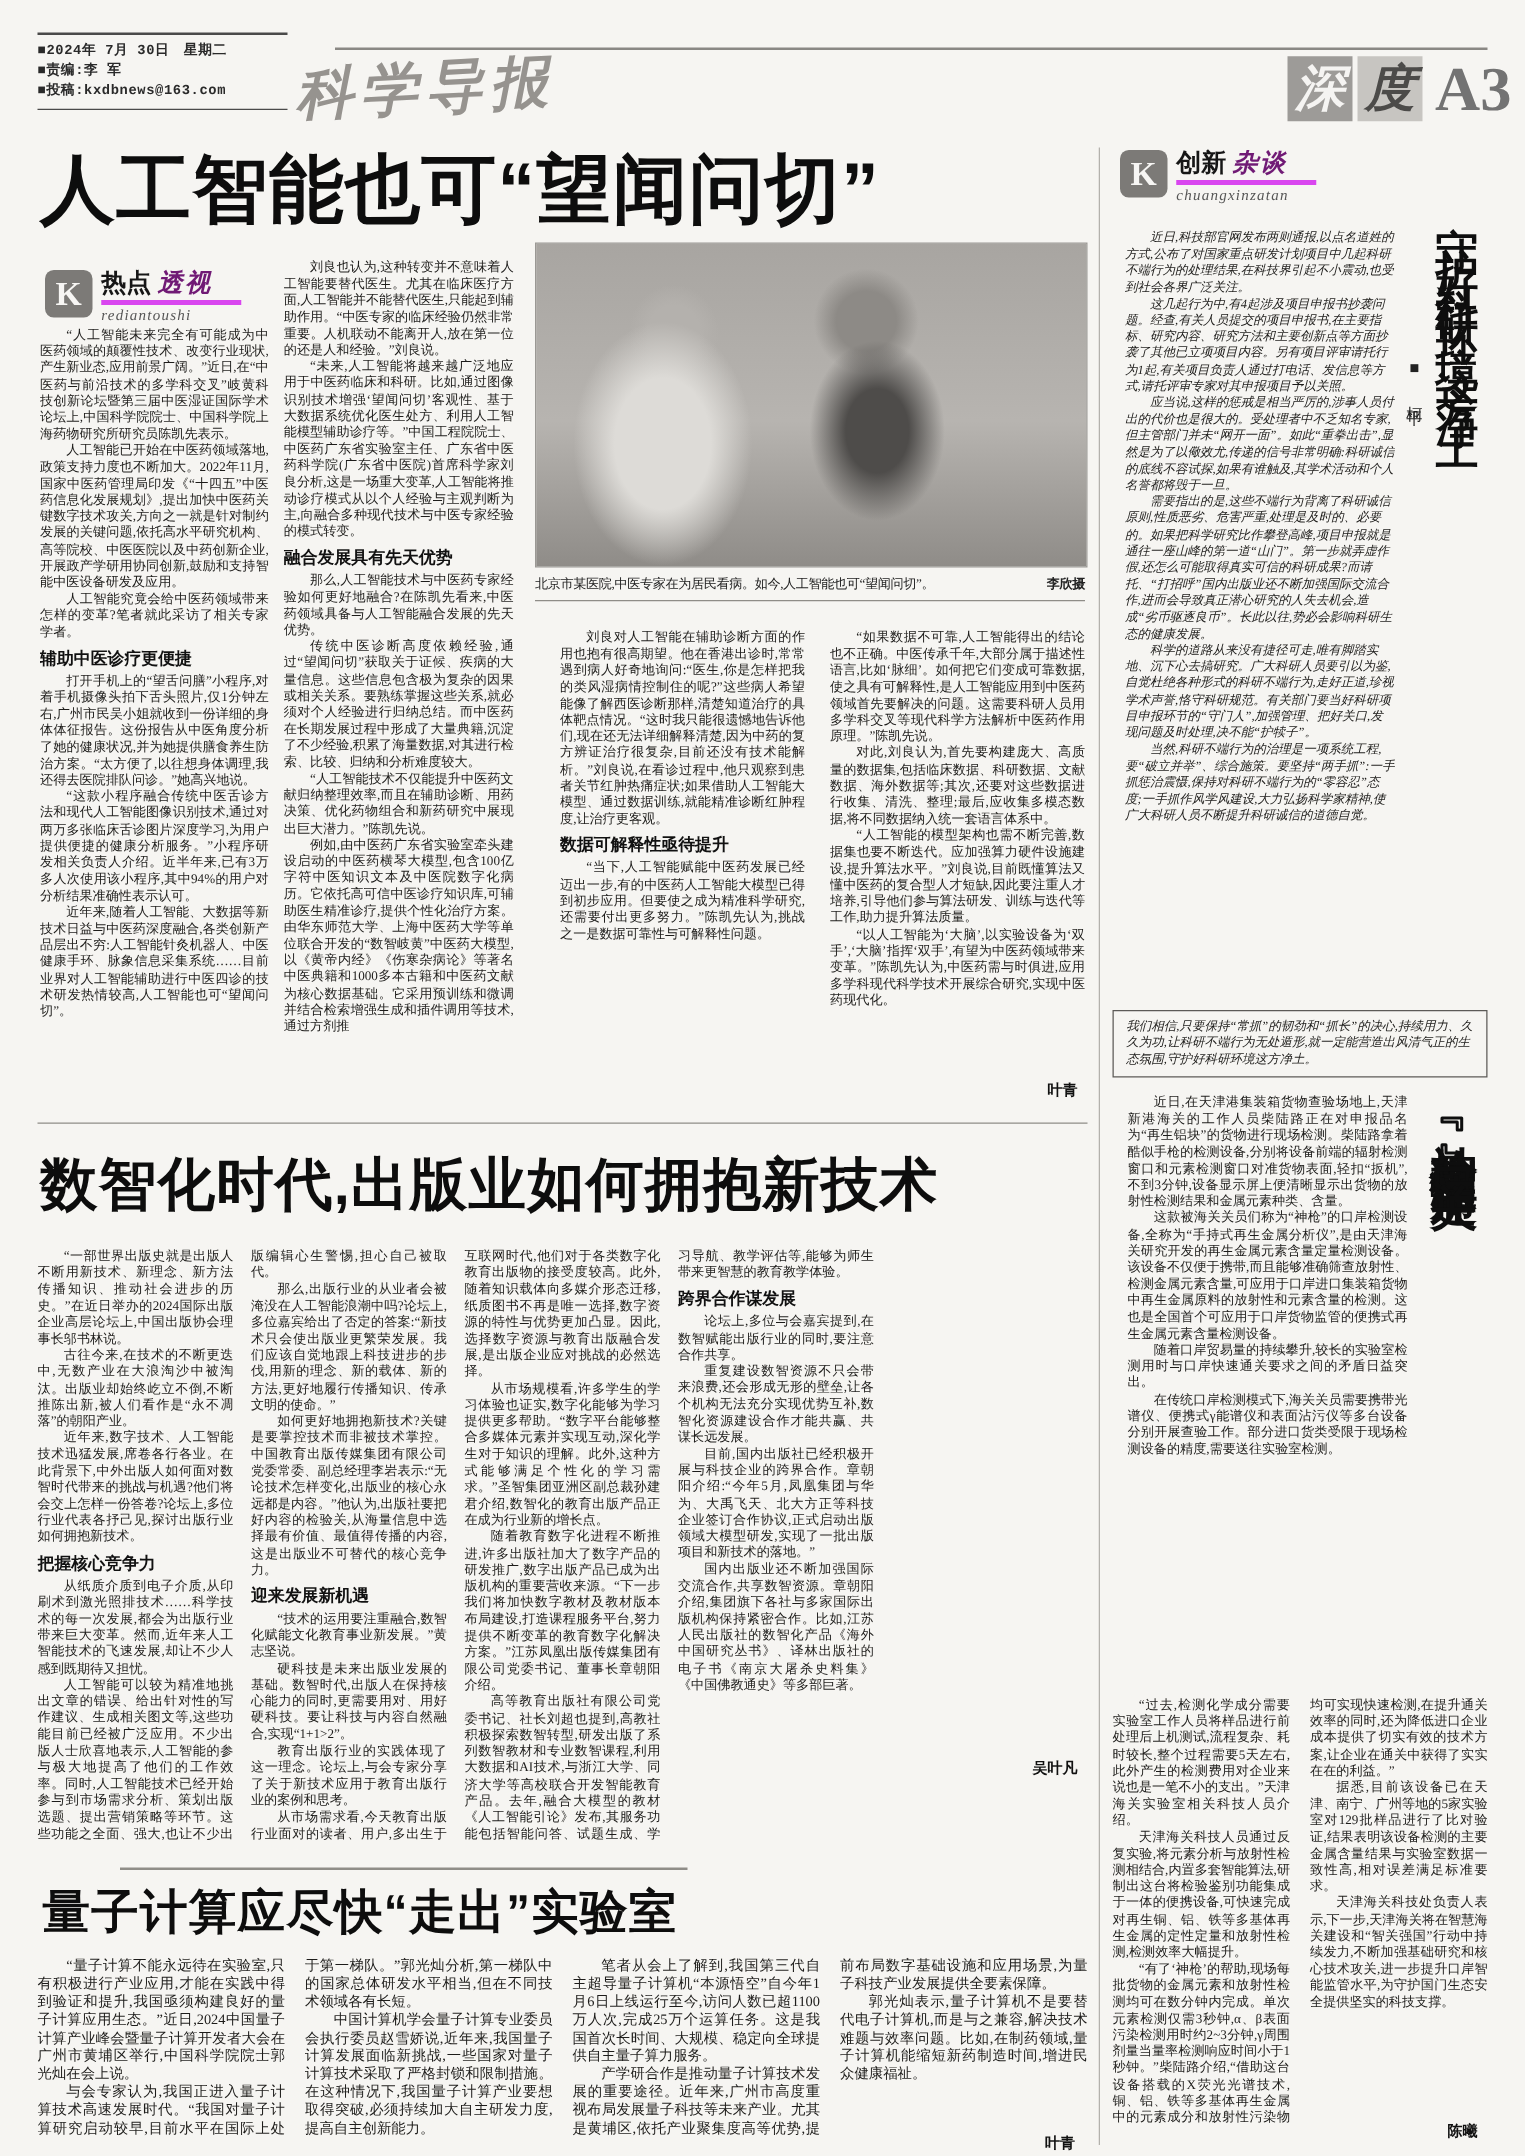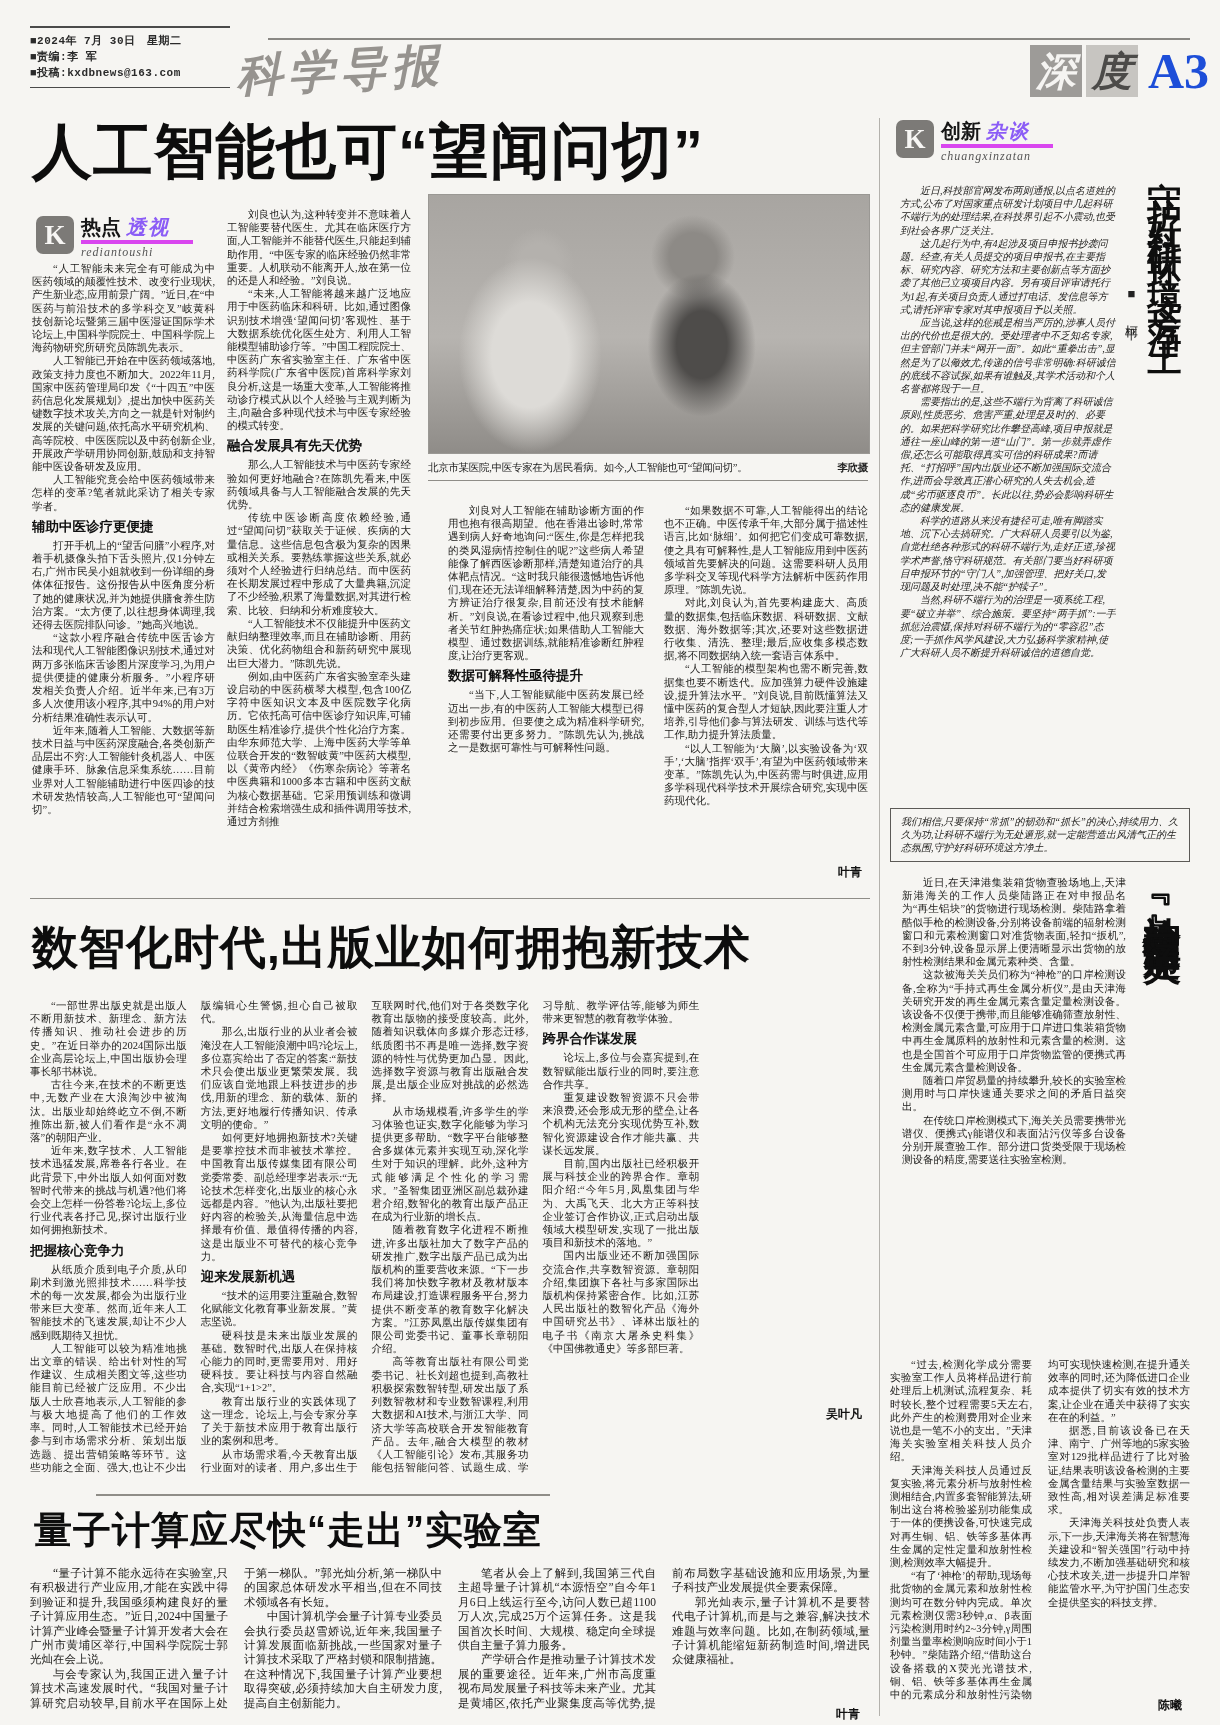--- a/index.html
+++ b/index.html
@@ -12,36 +12,36 @@
             padding:5px 0 6px 0;font-family:Liberation Mono, monospace;}
   .hdr-line{font-size:11px;font-weight:bold;color:#2a2a2a;line-height:16px;letter-spacing:.5px;}
   .masthead{left:236px;top:40px;font-size:46px;font-weight:bold;font-style:italic;color:#96938f;
             letter-spacing:6px;transform:rotate(-3deg);font-family:"DejaVu Serif","Liberation Serif",serif;}
   .toprule{left:268px;top:38px;width:922px;height:2px;background:#8a8884;}
   .edition{left:1030px;top:42px;display:flex;align-items:center;gap:4px;}
   .ed-box{width:52px;height:52px;text-align:center;line-height:52px;font-size:40px;font-weight:bold;
           font-style:italic;font-family:"DejaVu Serif",serif;}
   .ed-box.b1{background:#9d9b98;color:#f5f4f2;}
   .ed-box.b2{background:#c7c5c1;color:#4c4b49;}
-  .ed-a3{font-size:50px;font-weight:900;color:#1d4ed8;font-family:"Liberation Serif",serif;margin-left:6px;}
+  .ed-a3{font-size:50px;font-weight:900;color:#737373;font-family:"Liberation Serif",serif;margin-left:6px;}
   
   .headline{font-family:"Liberation Sans","DejaVu Sans",sans-serif;font-weight:900;color:#0d0d0d;letter-spacing:1px;}
   .bodytxt{font-size:10.5px;line-height:13.2px;text-align:justify;overflow:hidden;}
   .bodytxt p.para{margin:0;text-indent:2em;}
   .bodytxt h4.subhead{margin:5px 0 4px 0;font-size:13.5px;line-height:17px;text-indent:0;
        font-family:"Liberation Sans","DejaVu Sans",sans-serif;font-weight:900;color:#111;}
   .cols{column-fill:auto;overflow:hidden;}
   .byline{font-weight:900;font-size:12px;font-family:"Liberation Sans","DejaVu Sans",sans-serif;color:#111;}
   
   .badge{display:flex;align-items:flex-start;gap:7px;}
   .kbox{width:38px;height:38px;background:#7c7a77;border-radius:7px;color:#f7f6f4;text-align:center;
         line-height:38px;font-size:27px;font-weight:bold;font-family:"Liberation Serif",serif;}
   .badge-txt .row1{font-size:20px;line-height:22px;white-space:nowrap;}
   .badge-bold{font-family:"Liberation Sans","DejaVu Sans",sans-serif;font-weight:900;color:#161616;}
-  .badge-script{font-style:italic;color:#8b5cf6;font-weight:bold;letter-spacing:2px;}
+  .badge-script{font-style:italic;color:#701a75;font-weight:bold;letter-spacing:2px;}
   .badge-pinyin{font-style:italic;font-size:12px;color:#555;border-top:4px solid #d946ef;margin-top:2px;
                 padding-top:1px;letter-spacing:1px;min-width:112px;}
   
   .photo{background:
      radial-gradient(90px 120px at 62% 58%, #4e4c4a 0 28%, transparent 60%),
      radial-gradient(60px 60px at 60% 24%, #8d8a86 0 40%, transparent 70%),
      radial-gradient(110px 150px at 23% 62%, #dddbd7 0 35%, transparent 65%),
      radial-gradient(50px 55px at 25% 28%, #b4b1ad 0 42%, transparent 72%),
      linear-gradient(180deg,#a8a5a1 0%,#b7b4b0 55%,#8f8c88 100%);
      border:1px solid #9a9894;}

